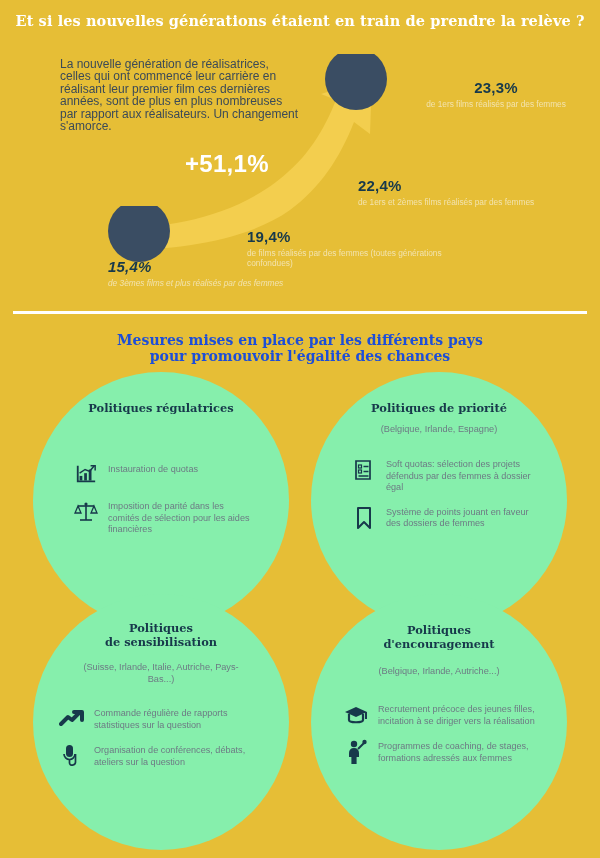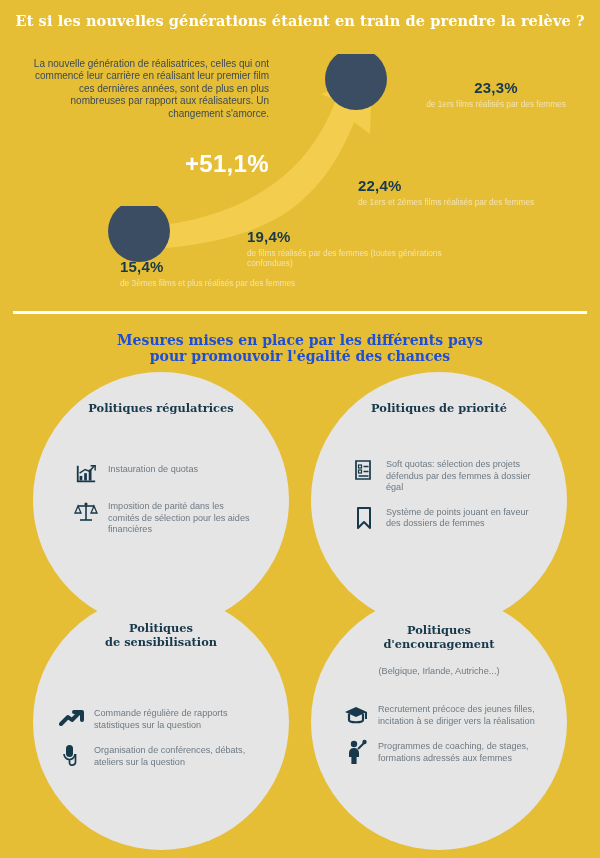--- a/index.html
+++ b/index.html
@@ -17,24 +17,23 @@
     position:absolute;left:0;top:12px;width:600px;
     text-align:center;
     font-family:"DejaVu Serif", serif;
     font-weight:bold;
     font-size:14.5px;
     color:#FFFFFF;
     letter-spacing:.1px;
   }
 
   #intro-paragraph{
-    position:absolute;left:29px;top:58px;width:240px;
-    font-size:10px;line-height:12.4px;
+    position:absolute;left:60px;top:58px;width:240px;
+    font-size:12px;line-height:12.4px;
     color:#3B4A57;
-    text-align:right;
   }
 
   
   #growth-arrow{position:absolute;left:108px;top:78px;width:300px;height:185px;}
 
   
   .pie{position:absolute;border-radius:50%;background:#3A4D63;}
   .pie .notch{
     position:absolute;left:0;top:0;width:100%;height:10%;
     background:#E6BE36;
@@ -49,21 +48,21 @@
     letter-spacing:.2px;
   }
   .stat-desc{
     font-size:8.3px;line-height:10.4px;color:#F2E3AE;
     margin-top:3px;
   }
   .stat{position:absolute;}
   #stat-233{left:396px;top:79px;width:200px;text-align:center;}
   #stat-224{left:358px;top:177px;width:240px;}
   #stat-194{left:247px;top:228px;width:210px;}
-  #stat-154{left:120px;top:258px;width:200px;}
+  #stat-154{left:108px;top:258px;width:200px;font-style:italic;}
 
   #growth-pct{
     position:absolute;left:185px;top:150px;
     font-family:"Liberation Sans", sans-serif;
     font-weight:bold;font-size:24px;color:#FFFFFF;
     letter-spacing:.3px;
   }
 
   
   #section-divider{
@@ -77,21 +76,21 @@
     text-align:center;
     font-family:"DejaVu Serif", serif;
     font-weight:bold;font-size:14px;line-height:16px;
     color:#1d4ed8;
   }
 
   
   .policy-circle{
     position:absolute;
     border-radius:50%;
-    background:#e5e5e5;
+    background:#86efac;
     box-sizing:border-box;
   }
   #circle-regulatory{left:33px;top:372px;width:256px;height:256px;}
   #circle-priority{left:311px;top:372px;width:256px;height:256px;}
   #circle-awareness{left:33px;top:594px;width:256px;height:256px;}
   #circle-encouragement{left:311px;top:594px;width:256px;height:256px;}
 
   .policy-inner{position:absolute;left:0;top:0;width:100%;height:100%;}
 
   .policy-title{
@@ -211,20 +210,21 @@
           </span>
           <span class="tx">Imposition de parité dans les comités de sélection pour les aides financières</span>
         </div>
       </div>
     </div>
   </div>
 
   <div class="policy-circle" id="circle-priority">
     <div class="policy-inner">
       <div class="policy-title" style="top:30px;">Politiques de priorité</div>
+      <div class="policy-countries" style="top:52px;">(Belgique, Irlande, Espagne)</div>
       <div class="policy-items" style="top:85px;padding:0 28px 0 38px;box-sizing:border-box;">
         <div class="policy-item">
           <span class="ic">
             <svg width="22" height="24" viewBox="0 0 22 24">
               <path d="M3 3 h14 v18 h-14 Z" stroke="#17394B" stroke-width="1.7" fill="none"></path>
               <rect x="5.5" y="7" width="3" height="3" stroke="#17394B" stroke-width="1.2" fill="none"></rect>
               <rect x="5.5" y="12" width="3" height="3" stroke="#17394B" stroke-width="1.2" fill="none"></rect>
               <path d="M10.5 8.5 h5 M10.5 13.5 h5 M5.5 18 h10" stroke="#17394B" stroke-width="1.3"></path>
             </svg>
           </span>
@@ -241,20 +241,21 @@
       </div>
     </div>
   </div>
 
   <div class="policy-circle" id="circle-awareness">
     <div class="policy-inner">
       <div class="policy-title" style="top:28px;">
         <div>Politiques</div>
         <div>de sensibilisation</div>
       </div>
+      <div class="policy-countries" style="top:68px;padding:0 40px;box-sizing:border-box;">(Suisse, Irlande, Italie, Autriche, Pays-Bas...)</div>
       <div class="policy-items" style="top:112px;padding:0 26px 0 24px;box-sizing:border-box;">
         <div class="policy-item">
           <span class="ic">
             <svg width="26" height="20" viewBox="0 0 26 20">
               <path d="M2 15 L9 8 L13 11 L21 3" stroke="#17394B" stroke-width="4" fill="none" stroke-linejoin="round" stroke-linecap="round"></path>
               <path d="M15 3 h8 v8" stroke="#17394B" stroke-width="4" fill="none" stroke-linejoin="round" stroke-linecap="round"></path>
             </svg>
           </span>
           <span class="tx">Commande régulière de rapports statistiques sur la question</span>
         </div>

